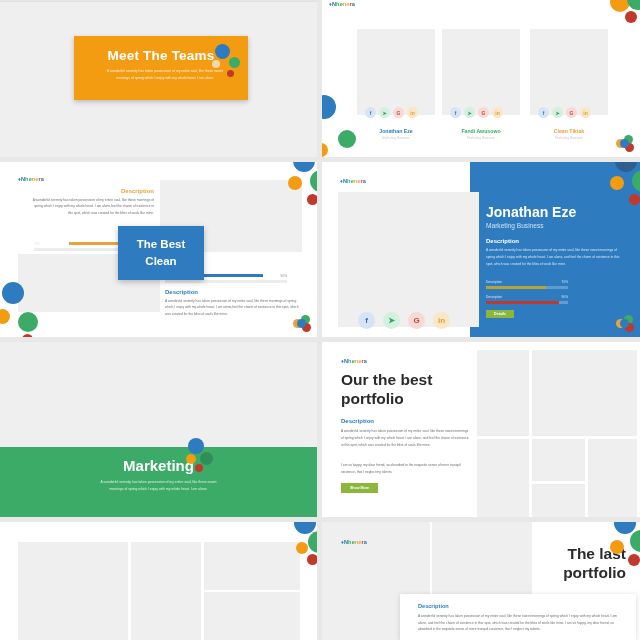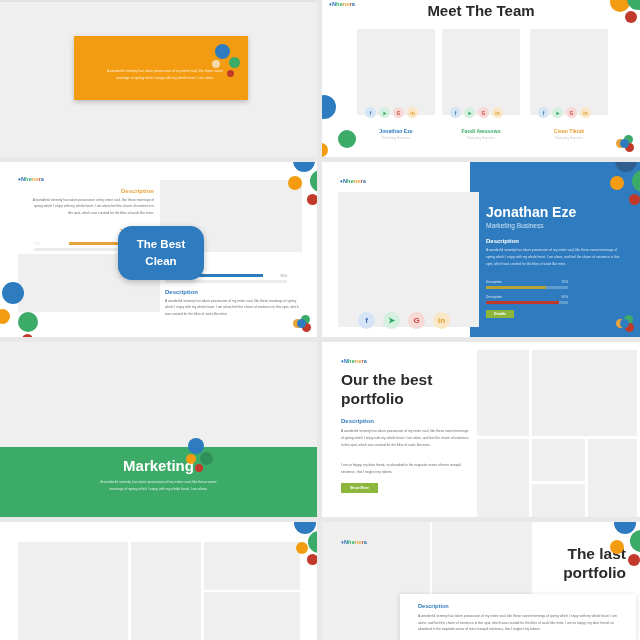--- a/index.html
+++ b/index.html
@@ -70,21 +70,21 @@
   .si-gp{background:#f7d9d6;color:#cc4437;}
   .si-in{background:#fae7c8;color:#e1a12f;}
   .s3 .img1{position:absolute;left:160px;top:18px;width:142px;height:72px;background:#efefef;}
   .s3 .img2{position:absolute;left:18px;top:92px;width:142px;height:58px;background:#efefef;}
   .desc-h{font-size:6px;font-weight:bold;color:#e8a33d;}
   .desc-b{font-size:3.3px;line-height:6.4px;color:#6d6d6d;}
   .bluecard{
     position:absolute;left:118px;top:226px;width:86px;height:54px;background:#2e7cbf;
     box-shadow:0 2px 6px rgba(0,0,0,.25);z-index:40;
     display:flex;flex-direction:column;align-items:center;justify-content:center;
-    color:#fff;font-size:11.5px;font-weight:bold;line-height:17px;text-align:center;border-radius:14px;
+    color:#fff;font-size:11.5px;font-weight:bold;line-height:17px;text-align:center;
   }
 
   
   .s4 .white{position:absolute;left:0;top:0;width:148px;height:100%;background:#fff;}
   .s4 .blue{position:absolute;left:148px;top:0;right:0;bottom:0;background:#2e7cbf;}
   .s4 .photo{position:absolute;left:16px;top:30px;width:141px;height:135px;background:#efefef;z-index:5;}
   .s4 .nm{position:absolute;left:164px;top:42px;font-size:14px;font-weight:bold;color:#fff;}
   .s4 .rl{position:absolute;left:164px;top:60px;font-size:6.6px;color:#cfe2f2;}
   .s4 .dh{position:absolute;left:164px;top:76px;font-size:6px;font-weight:bold;color:#fff;}
   .s4 .db{position:absolute;left:164px;top:85px;width:136px;font-size:3.3px;line-height:7px;color:#d6e6f4;}
@@ -124,35 +124,35 @@
   .logo-cluster{position:absolute;width:18px;height:18px;}
 </style>
 </head>
 <body>
 
 <div class="sheet">
 
   <div class="slide s1">
     <div class="s1-bg"></div>
     <div class="card-orange">
+      <div class="ttl">Meet The Teams</div>
       <div class="sub">A wonderful serenity has taken possession of my entire soul, like these sweet mornings of spring which I enjoy with my whole heart. I am alone.</div>
       <div class="dotgrp-o">
         <span class="dot" style="left:10px;top:0;width:15px;height:15px;background:#2e7cbf;"></span>
         <span class="dot" style="left:24px;top:13px;width:11px;height:11px;background:#3cab68;"></span>
         <span class="dot" style="left:7px;top:16px;width:8px;height:8px;background:#f5d9a8;"></span>
         <span class="dot" style="left:22px;top:26px;width:7px;height:7px;background:#c0392b;"></span>
       </div>
     </div>
   </div>
 
   <div class="slide s2">
     <div class="logo" style="left:7px;top:1px;">
       <span style="color:#2e7cbf;">♦</span><span class="l1">N</span><span class="l2">he</span><span class="l3">ne</span><span class="l4">r</span><span class="l5">a</span>
     </div>
-    <div class="head">Meet The Team</div>
 
     <div class="mem" style="left:35px;">
       <div class="pic"></div>
       <div class="soc">
         <span class="sicon si-fb">f</span>
         <span class="sicon si-tw">➤</span>
         <span class="sicon si-gp">G</span>
         <span class="sicon si-in">in</span>
       </div>
       <div class="nm" style="color:#2e7cbf;">Jonathan Eze</div>

